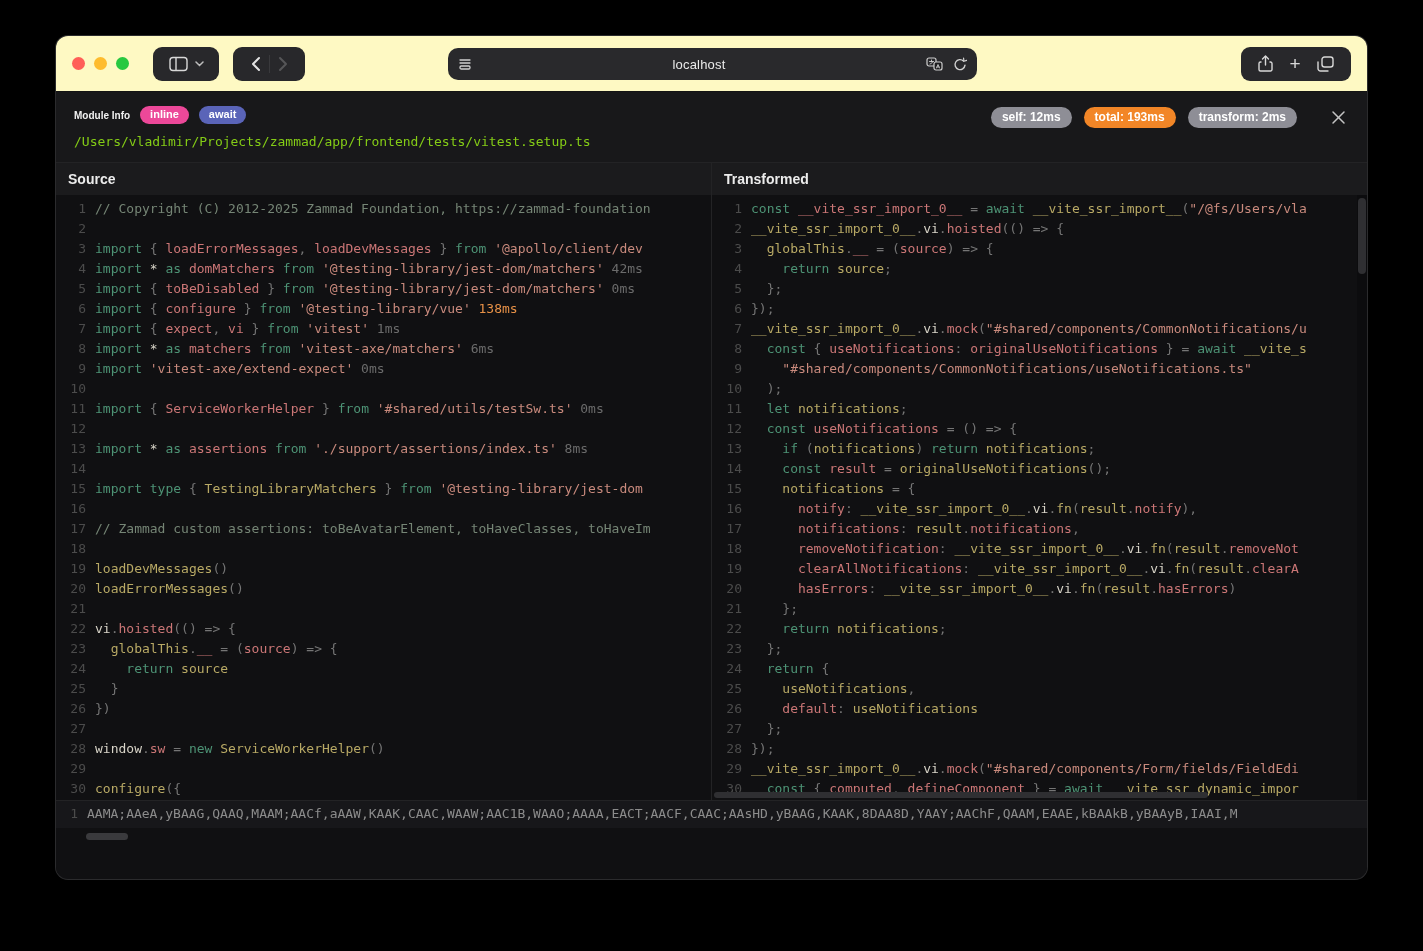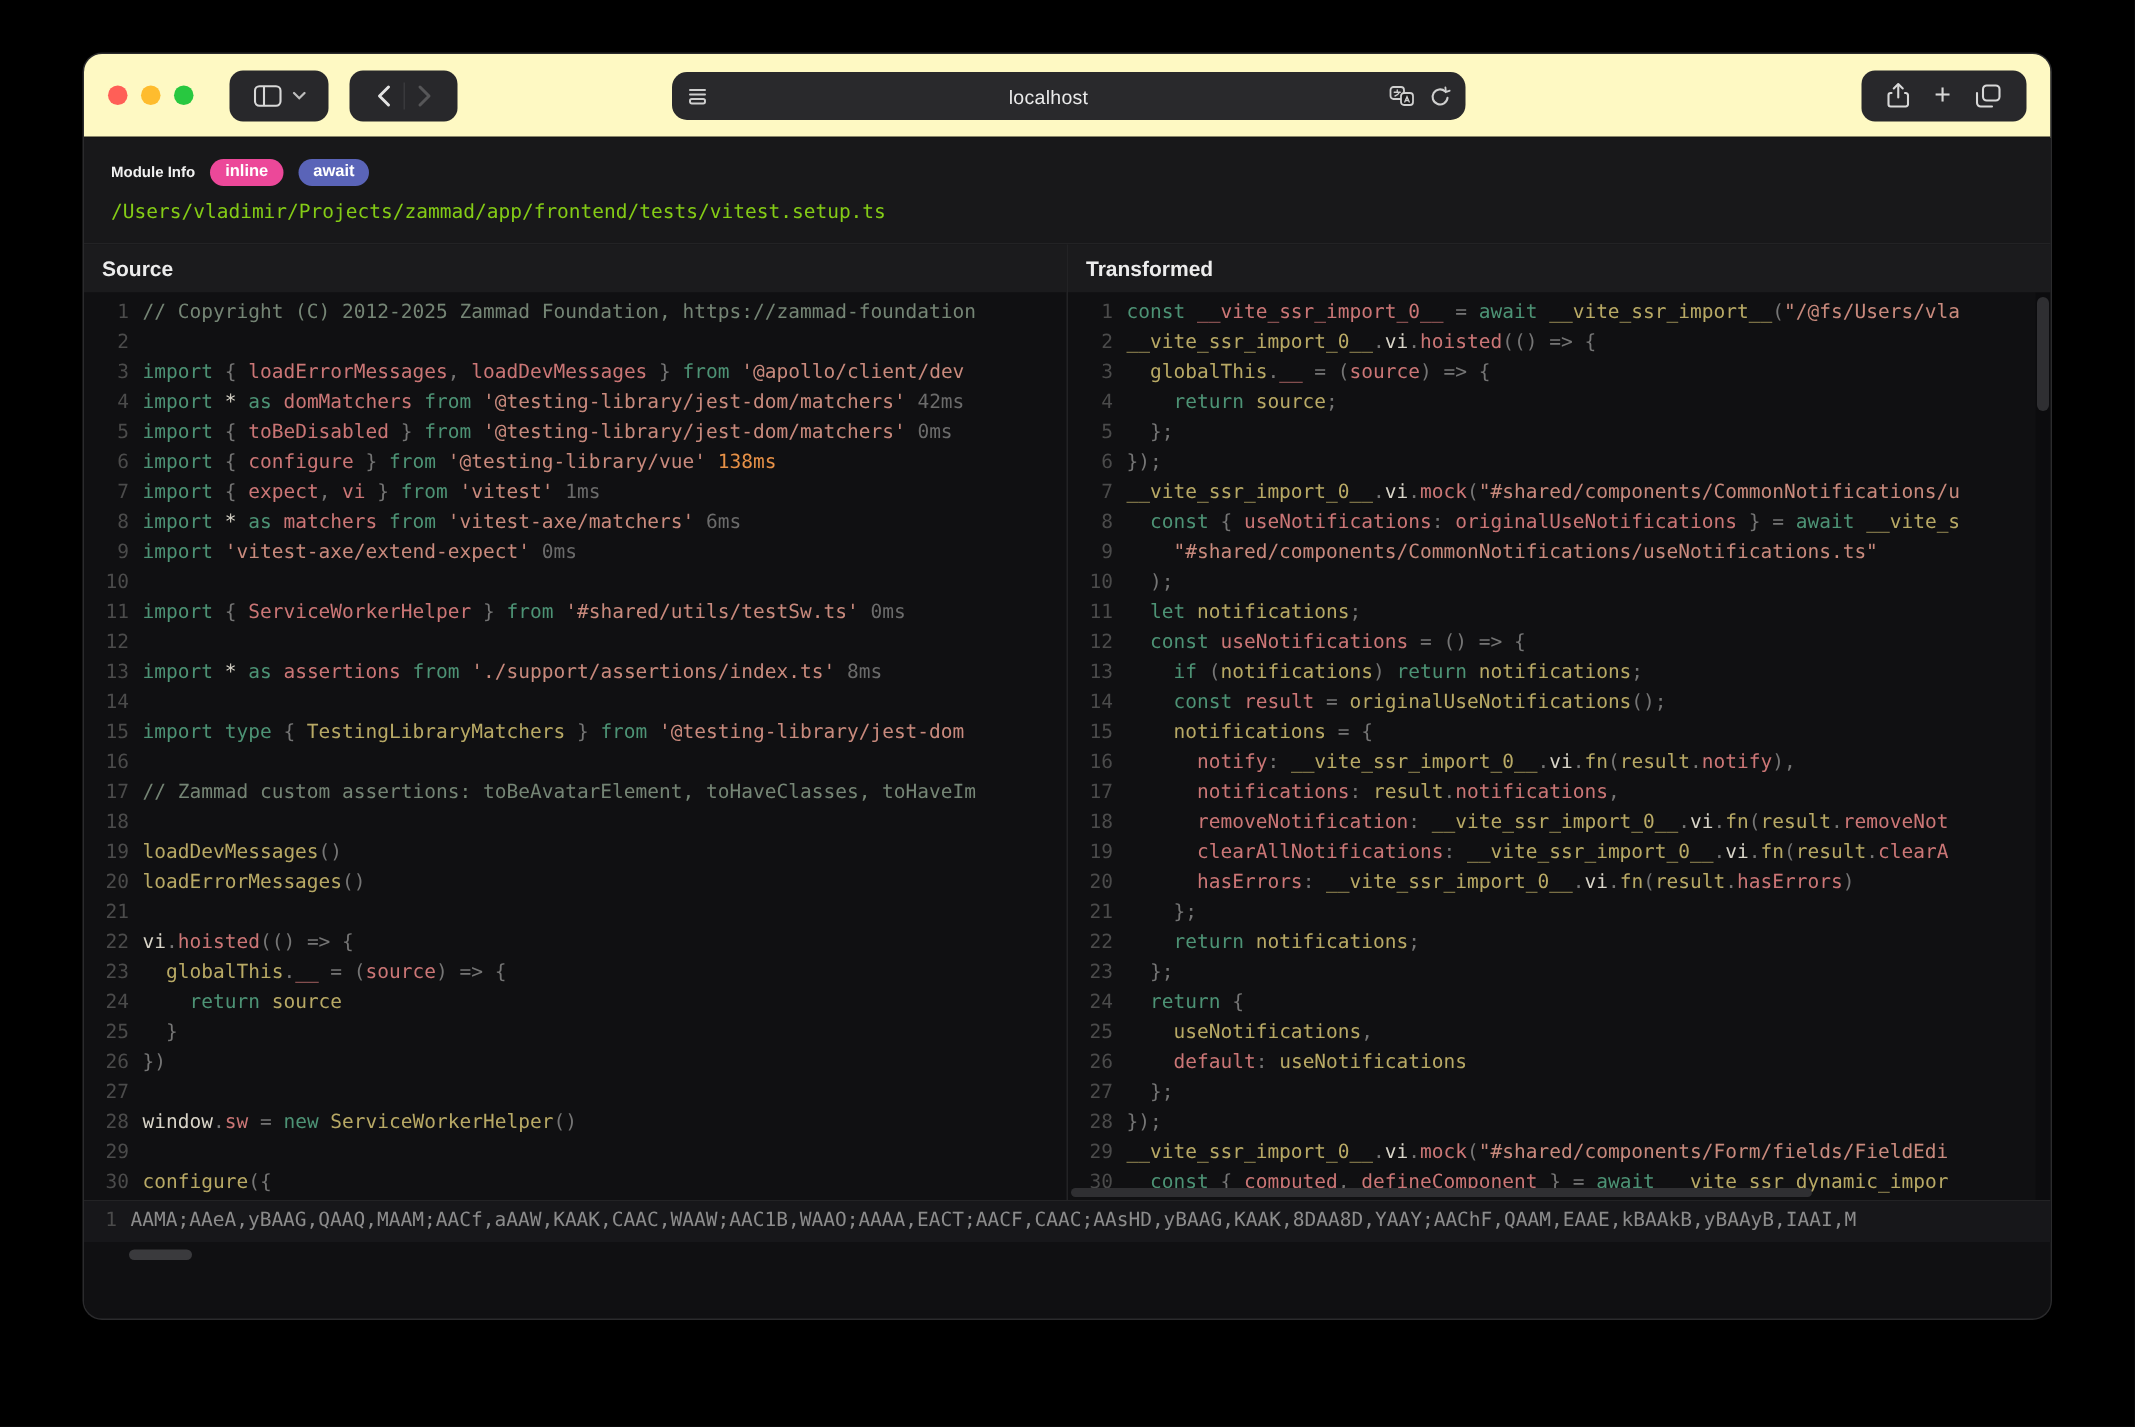--- a/index.html
+++ b/index.html
@@ -144,20 +144,31 @@
 
   <div class="info">
     <div>
       <div class="title-row">
         <h1 class="page-title">Module Info</h1>
         <span class="badge" style="background: #ec4899;">inline</span>
         <span class="badge" style="background: rgb(90, 100, 184);">await</span>
       </div>
       <div class="path">/Users/vladimir/Projects/zammad/app/frontend/tests/vitest.setup.ts</div>
     </div>
+    <div class="pills">
+      <span class="pill" style="background: rgb(142, 142, 150);">self: 12ms</span>
+      <span class="pill" style="background: rgb(242, 134, 39);">total: 193ms</span>
+      <span class="pill" style="background: rgb(142, 142, 150);">transform: 2ms</span>
+      <span class="close-btn">
+        <svg width="15" height="15" viewBox="0 0 15 15" stroke="#c4c4c4" stroke-width="1.5" stroke-linecap="round">
+          <line x1="2" y1="2" x2="13" y2="13"></line>
+            <line x1="13" y1="2" x2="2" y2="13"></line>
+        </svg>
+      </span>
+    </div>
   </div>
 
   <div class="panes">
     <section class="pane">
       <header class="pane-h">Source</header>
       <div class="code"><div class="line"><span class="ln">1</span><span class="codeline"><span class="tk-c">// Copyright (C) 2012-2025 Zammad Foundation, https://zammad-foundation</span></span></div><div class="line"><span class="ln">2</span><span class="codeline"></span></div><div class="line"><span class="ln">3</span><span class="codeline"><span class="tk-k">import</span><span class="tk-p"> { </span><span class="tk-i">loadErrorMessages</span><span class="tk-p">, </span><span class="tk-i">loadDevMessages</span><span class="tk-p"> } </span><span class="tk-k">from</span><span class="tk-s"> '@apollo/client/dev</span></span></div><div class="line"><span class="ln">4</span><span class="codeline"><span class="tk-k">import</span><span class="tk-w"> * </span><span class="tk-k">as</span><span class="tk-i"> domMatchers</span><span class="tk-k"> from</span><span class="tk-s"> '@testing-library/jest-dom/matchers'</span><span class="tk-t"> 42ms</span></span></div><div class="line"><span class="ln">5</span><span class="codeline"><span class="tk-k">import</span><span class="tk-p"> { </span><span class="tk-i">toBeDisabled</span><span class="tk-p"> } </span><span class="tk-k">from</span><span class="tk-s"> '@testing-library/jest-dom/matchers'</span><span class="tk-t"> 0ms</span></span></div><div class="line"><span class="ln">6</span><span class="codeline"><span class="tk-k">import</span><span class="tk-p"> { </span><span class="tk-i">configure</span><span class="tk-p"> } </span><span class="tk-k">from</span><span class="tk-s"> '@testing-library/vue'</span><span class="tk-o"> 138ms</span></span></div><div class="line"><span class="ln">7</span><span class="codeline"><span class="tk-k">import</span><span class="tk-p"> { </span><span class="tk-i">expect</span><span class="tk-p">, </span><span class="tk-i">vi</span><span class="tk-p"> } </span><span class="tk-k">from</span><span class="tk-s"> 'vitest'</span><span class="tk-t"> 1ms</span></span></div><div class="line"><span class="ln">8</span><span class="codeline"><span class="tk-k">import</span><span class="tk-w"> * </span><span class="tk-k">as</span><span class="tk-i"> matchers</span><span class="tk-k"> from</span><span class="tk-s"> 'vitest-axe/matchers'</span><span class="tk-t"> 6ms</span></span></div><div class="line"><span class="ln">9</span><span class="codeline"><span class="tk-k">import</span><span class="tk-s"> 'vitest-axe/extend-expect'</span><span class="tk-t"> 0ms</span></span></div><div class="line"><span class="ln">10</span><span class="codeline"></span></div><div class="line"><span class="ln">11</span><span class="codeline"><span class="tk-k">import</span><span class="tk-p"> { </span><span class="tk-i">ServiceWorkerHelper</span><span class="tk-p"> } </span><span class="tk-k">from</span><span class="tk-s"> '#shared/utils/testSw.ts'</span><span class="tk-t"> 0ms</span></span></div><div class="line"><span class="ln">12</span><span class="codeline"></span></div><div class="line"><span class="ln">13</span><span class="codeline"><span class="tk-k">import</span><span class="tk-w"> * </span><span class="tk-k">as</span><span class="tk-i"> assertions</span><span class="tk-k"> from</span><span class="tk-s"> './support/assertions/index.ts'</span><span class="tk-t"> 8ms</span></span></div><div class="line"><span class="ln">14</span><span class="codeline"></span></div><div class="line"><span class="ln">15</span><span class="codeline"><span class="tk-k">import type</span><span class="tk-p"> { </span><span class="tk-f">TestingLibraryMatchers</span><span class="tk-p"> } </span><span class="tk-k">from</span><span class="tk-s"> '@testing-library/jest-dom</span></span></div><div class="line"><span class="ln">16</span><span class="codeline"></span></div><div class="line"><span class="ln">17</span><span class="codeline"><span class="tk-c">// Zammad custom assertions: toBeAvatarElement, toHaveClasses, toHaveIm</span></span></div><div class="line"><span class="ln">18</span><span class="codeline"></span></div><div class="line"><span class="ln">19</span><span class="codeline"><span class="tk-f">loadDevMessages</span><span class="tk-p">()</span></span></div><div class="line"><span class="ln">20</span><span class="codeline"><span class="tk-f">loadErrorMessages</span><span class="tk-p">()</span></span></div><div class="line"><span class="ln">21</span><span class="codeline"></span></div><div class="line"><span class="ln">22</span><span class="codeline"><span class="tk-w">vi</span><span class="tk-p">.</span><span class="tk-i">hoisted</span><span class="tk-p">(() =&gt; {</span></span></div><div class="line"><span class="ln">23</span><span class="codeline"><span class="tk-p">  </span><span class="tk-f">globalThis</span><span class="tk-p">.</span><span class="tk-i">__</span><span class="tk-p"> = (</span><span class="tk-i">source</span><span class="tk-p">) =&gt; {</span></span></div><div class="line"><span class="ln">24</span><span class="codeline"><span class="tk-p">    </span><span class="tk-k">return</span><span class="tk-f"> source</span></span></div><div class="line"><span class="ln">25</span><span class="codeline"><span class="tk-p">  }</span></span></div><div class="line"><span class="ln">26</span><span class="codeline"><span class="tk-p">})</span></span></div><div class="line"><span class="ln">27</span><span class="codeline"></span></div><div class="line"><span class="ln">28</span><span class="codeline"><span class="tk-w">window</span><span class="tk-p">.</span><span class="tk-i">sw</span><span class="tk-p"> = </span><span class="tk-k">new</span><span class="tk-f"> ServiceWorkerHelper</span><span class="tk-p">()</span></span></div><div class="line"><span class="ln">29</span><span class="codeline"></span></div><div class="line"><span class="ln">30</span><span class="codeline"><span class="tk-f">configure</span><span class="tk-p">({</span></span></div></div>
     </section>
 
     <section class="pane pane-right">
       <header class="pane-h">Transformed</header>

